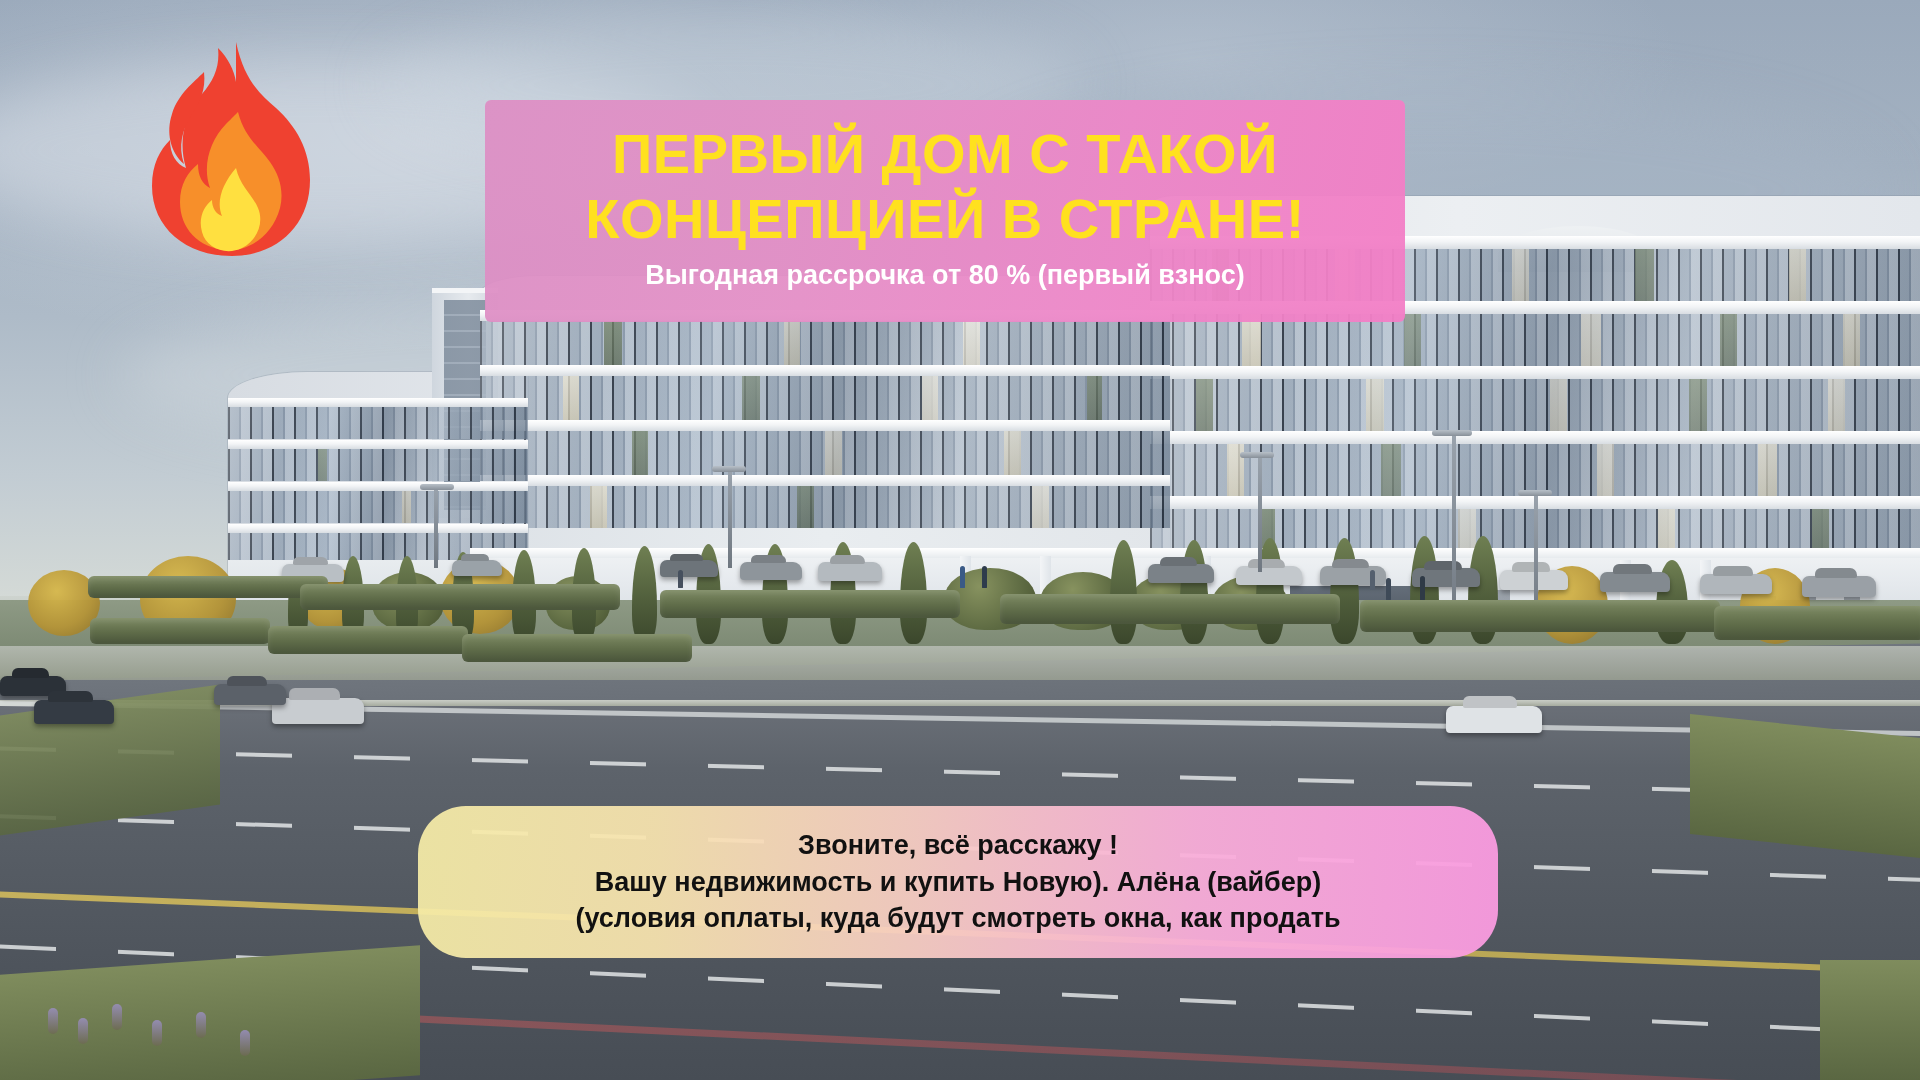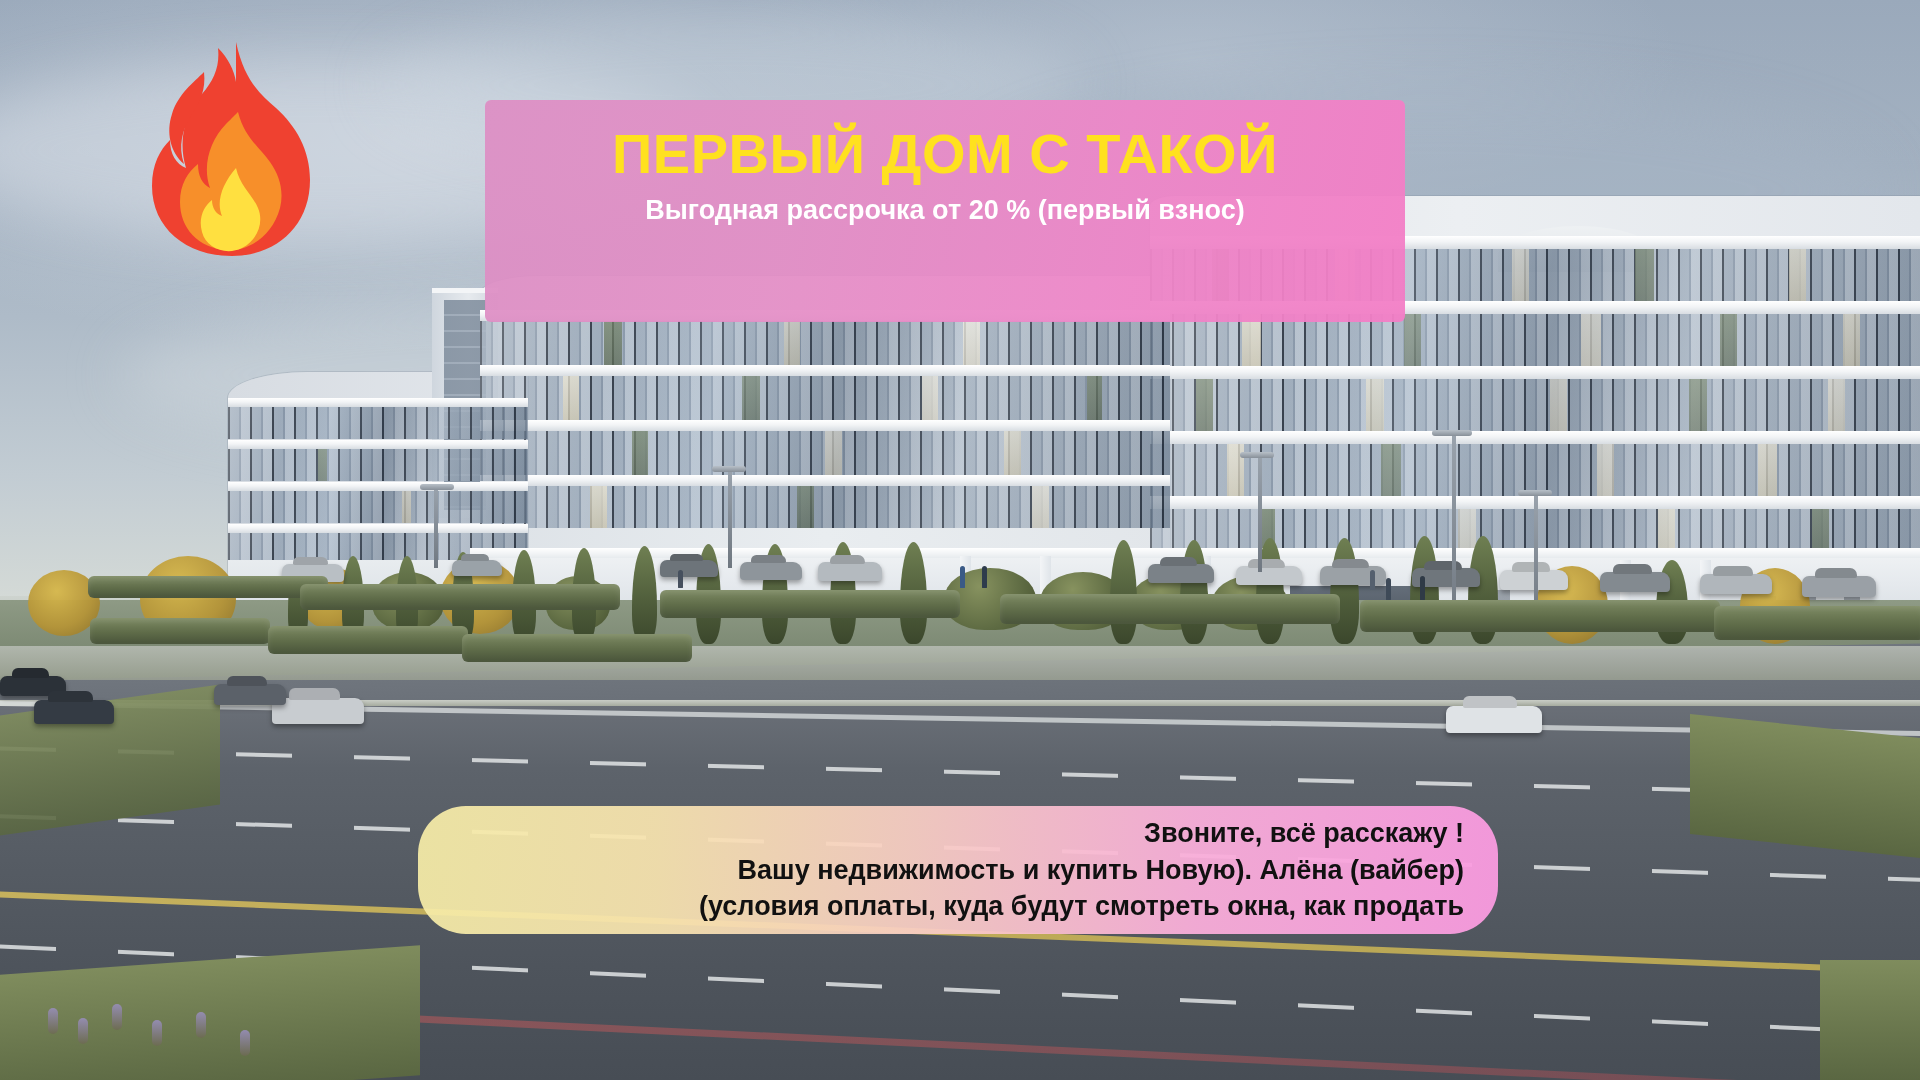--- a/index.html
+++ b/index.html
@@ -270,30 +270,30 @@
     margin-top:8px;
     font-weight:bold;
     font-size:27px;
     color:#ffffff;
     text-align:center;
     white-space:nowrap;
   }
 
   
   .contact-card{
-    position:absolute; left:418px; top:806px; width:1080px; height:128px;
+    position:absolute; left:418px; top:806px; width:1080px; height:152px;
     border-radius:48px;
     background:linear-gradient(90deg,
       rgba(246,236,167,.93) 0%,
       rgba(248,228,175,.93) 22%,
       rgba(249,206,196,.93) 46%,
       rgba(250,174,218,.94) 72%,
       rgba(250,155,224,.95) 100%);
     display:flex; flex-direction:column;
-    align-items:flex-end; justify-content:center;
+    align-items:center; justify-content:center;
     padding:10px 34px;
   }
   .contact-line{
     font-weight:bold;
     font-size:27px;
     line-height:1.36;
     color:#111111;
     text-align:center;
     white-space:nowrap;
   }
@@ -587,21 +587,22 @@
                  C 86 220, 66 212, 62 196
                  C 58 182, 64 170, 72 164
                  C 72 172, 76 178, 82 180
                  C 76 166, 82 148, 96 132 Z" fill="#ffe040"></path>
       </g>
     </svg>
   </div>
 
   <div class="headline-card">
     <div class="headline-line">ПЕРВЫЙ ДОМ С ТАКОЙ</div>
-    <div class="headline-sub">Выгодная рассрочка  от 20 % (первый взнос)</div>
+    <div class="headline-line">КОНЦЕПЦИЕЙ В СТРАНЕ!</div>
+    <div class="headline-sub">Выгодная рассрочка  от 80 % (первый взнос)</div>
   </div>
 
   <div class="contact-card">
     <div class="contact-line">Звоните, всё расскажу !</div>
     <div class="contact-line">Вашу недвижимость и купить  Новую). Алёна (вайбер)</div>
     <div class="contact-line">(условия оплаты, куда будут смотреть окна, как продать</div>
   </div>
 
 </div>
 

